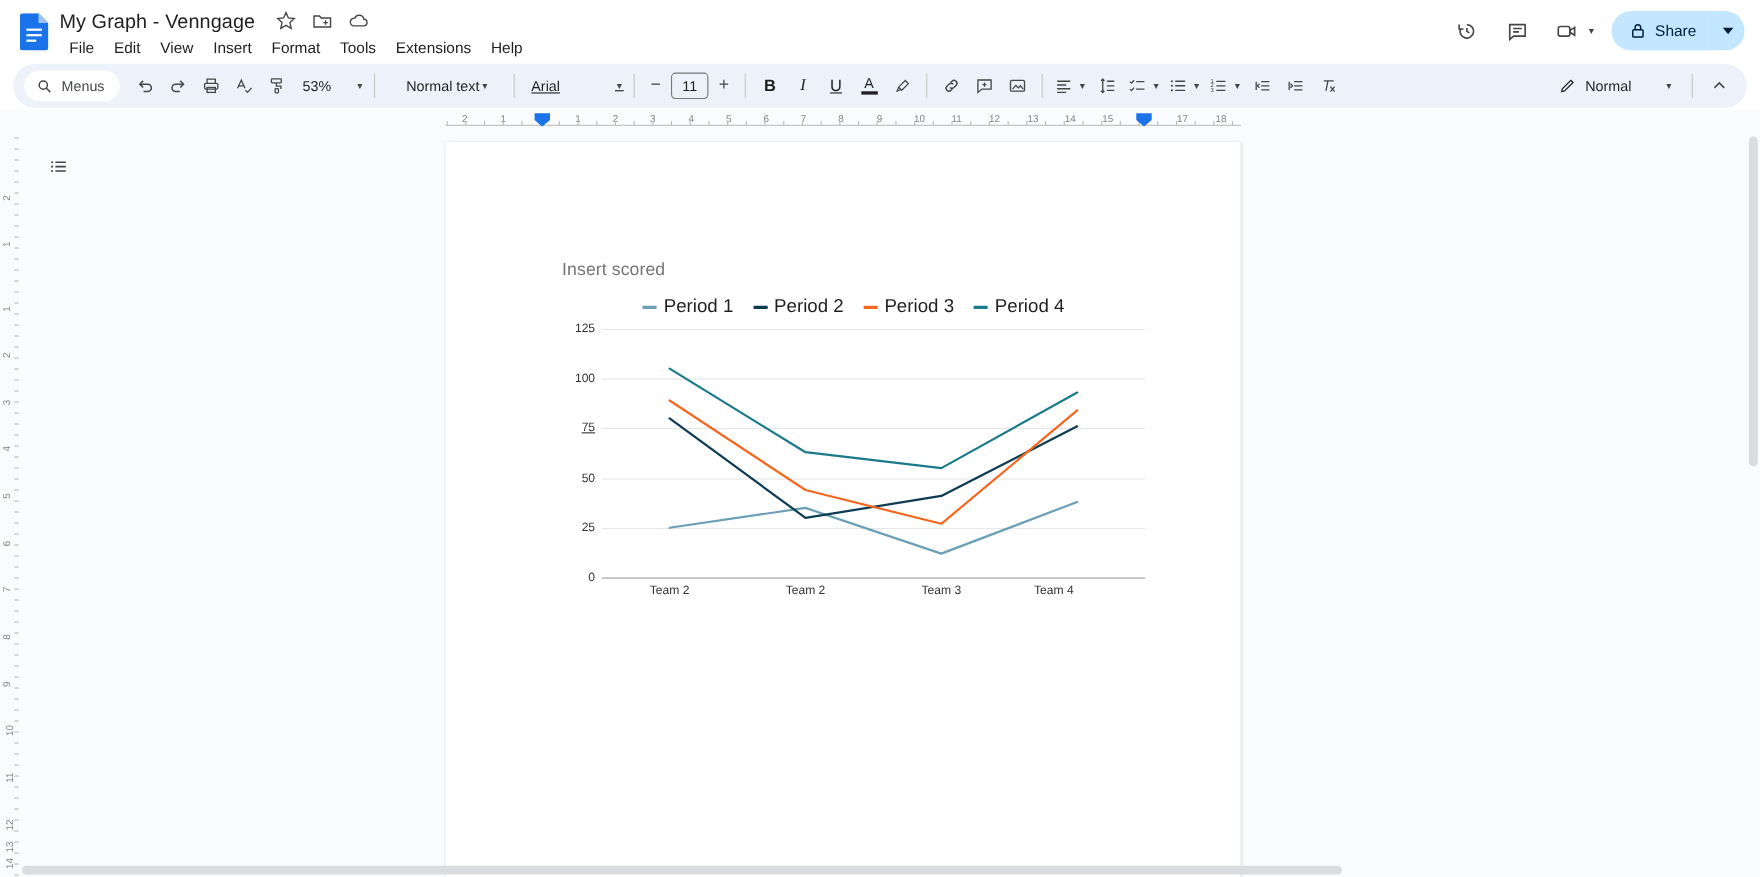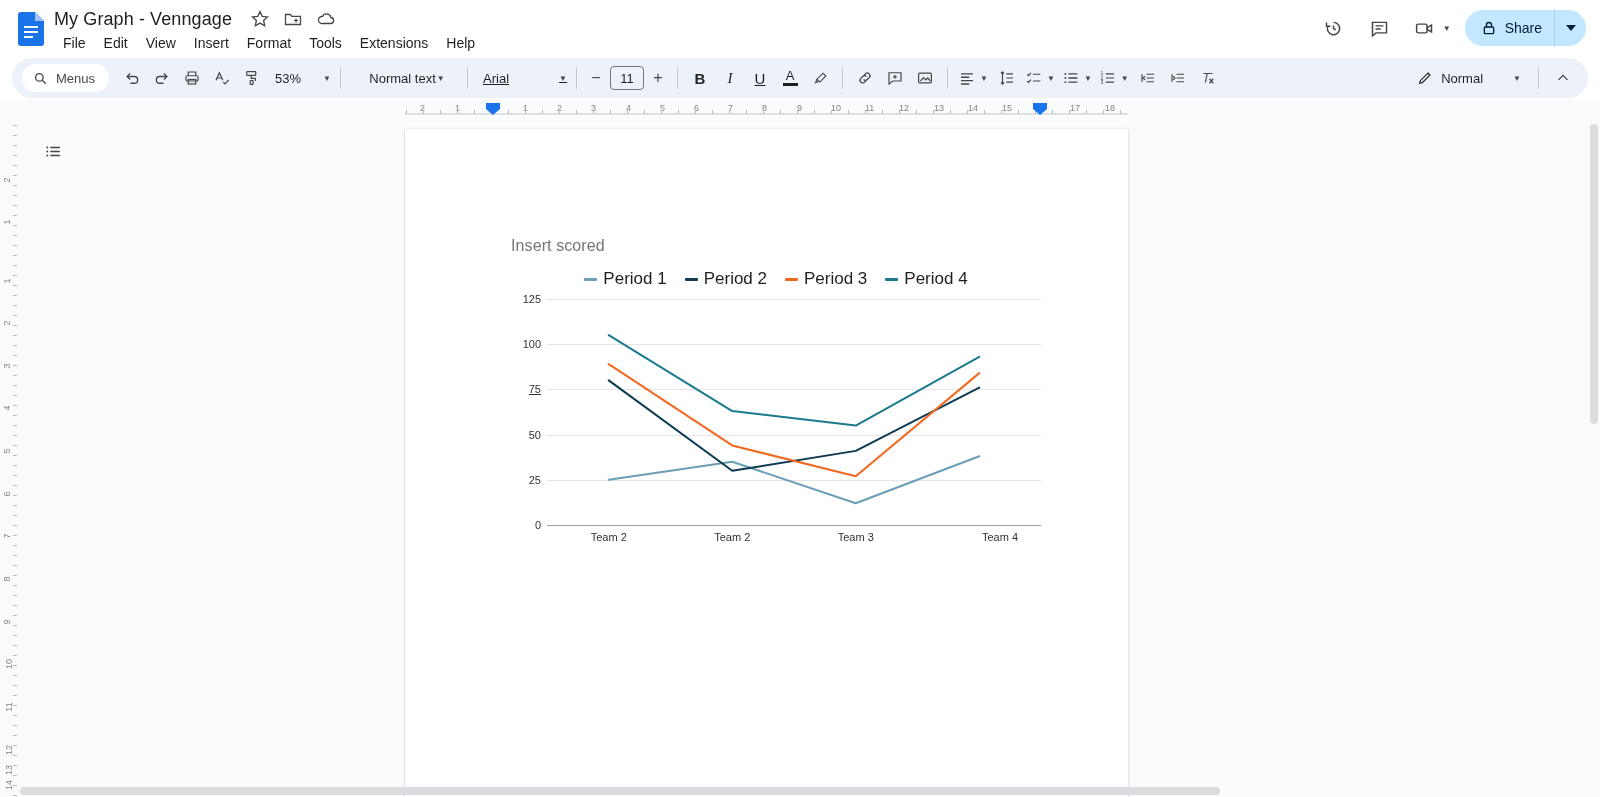--- a/index.html
+++ b/index.html
@@ -676,21 +676,21 @@
           <div class="ytick" style="top: 135.6px;">50</div>
           <div class="gridline" style="top: 90.4px;"></div>
           <div class="ytick" style="top: 90.4px; text-decoration: underline;">75</div>
           <div class="gridline" style="top: 45.2px;"></div>
           <div class="ytick" style="top: 45.2px;">100</div>
           <div class="gridline" style="top: 0px;"></div>
           <div class="ytick" style="top: 0px;">125</div>
           <div class="xlabel" style="left: 61.75px;">Team 2</div>
           <div class="xlabel" style="left: 185.25px;">Team 2</div>
           <div class="xlabel" style="left: 308.75px;">Team 3</div>
-          <div class="xlabel" style="left: 453px;">Team 4</div>
+          <div class="xlabel" style="left: 411px;">Team 4</div>
           <svg width="494" height="226" style="position: absolute; left: 0px; top: 0px; overflow: visible;">
             <polyline points="61.75,180.8 185.25,162.72 308.75,204.304 432.25,157.296" fill="none" stroke="#6a9fb5" stroke-width="2" stroke-linejoin="round" stroke-linecap="round"></polyline>
             <polyline points="61.75,81.35999999999999 185.25,171.76 308.75,151.872 432.25,88.59200000000001" fill="none" stroke="#0d3b52" stroke-width="2" stroke-linejoin="round" stroke-linecap="round"></polyline>
             <polyline points="61.75,65.088 185.25,146.448 308.75,177.184 432.25,74.12799999999999" fill="none" stroke="#f4671f" stroke-width="2" stroke-linejoin="round" stroke-linecap="round"></polyline>
             <polyline points="61.75,36.16 185.25,112.096 308.75,126.56 432.25,57.855999999999995" fill="none" stroke="#1a7a8c" stroke-width="2" stroke-linejoin="round" stroke-linecap="round"></polyline>
           </svg>
         </div>
     </div>
 
   </div>

